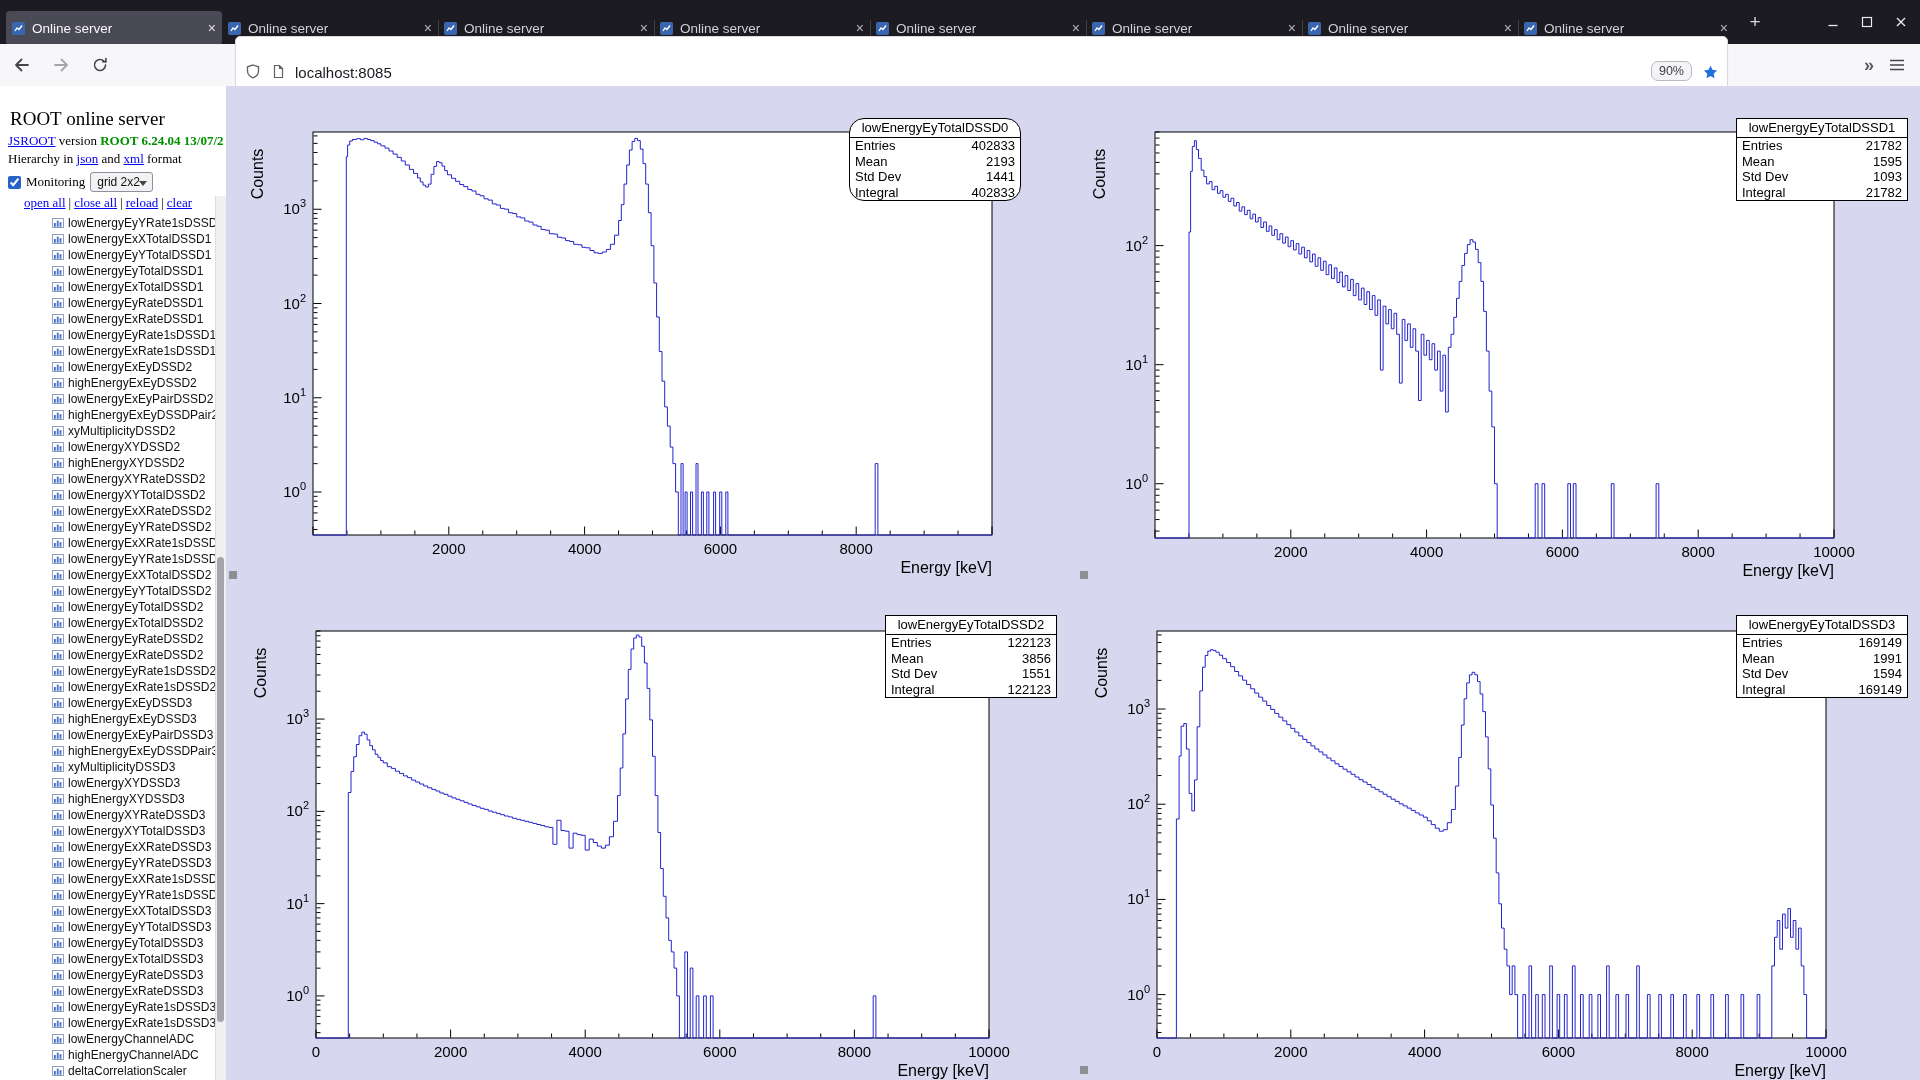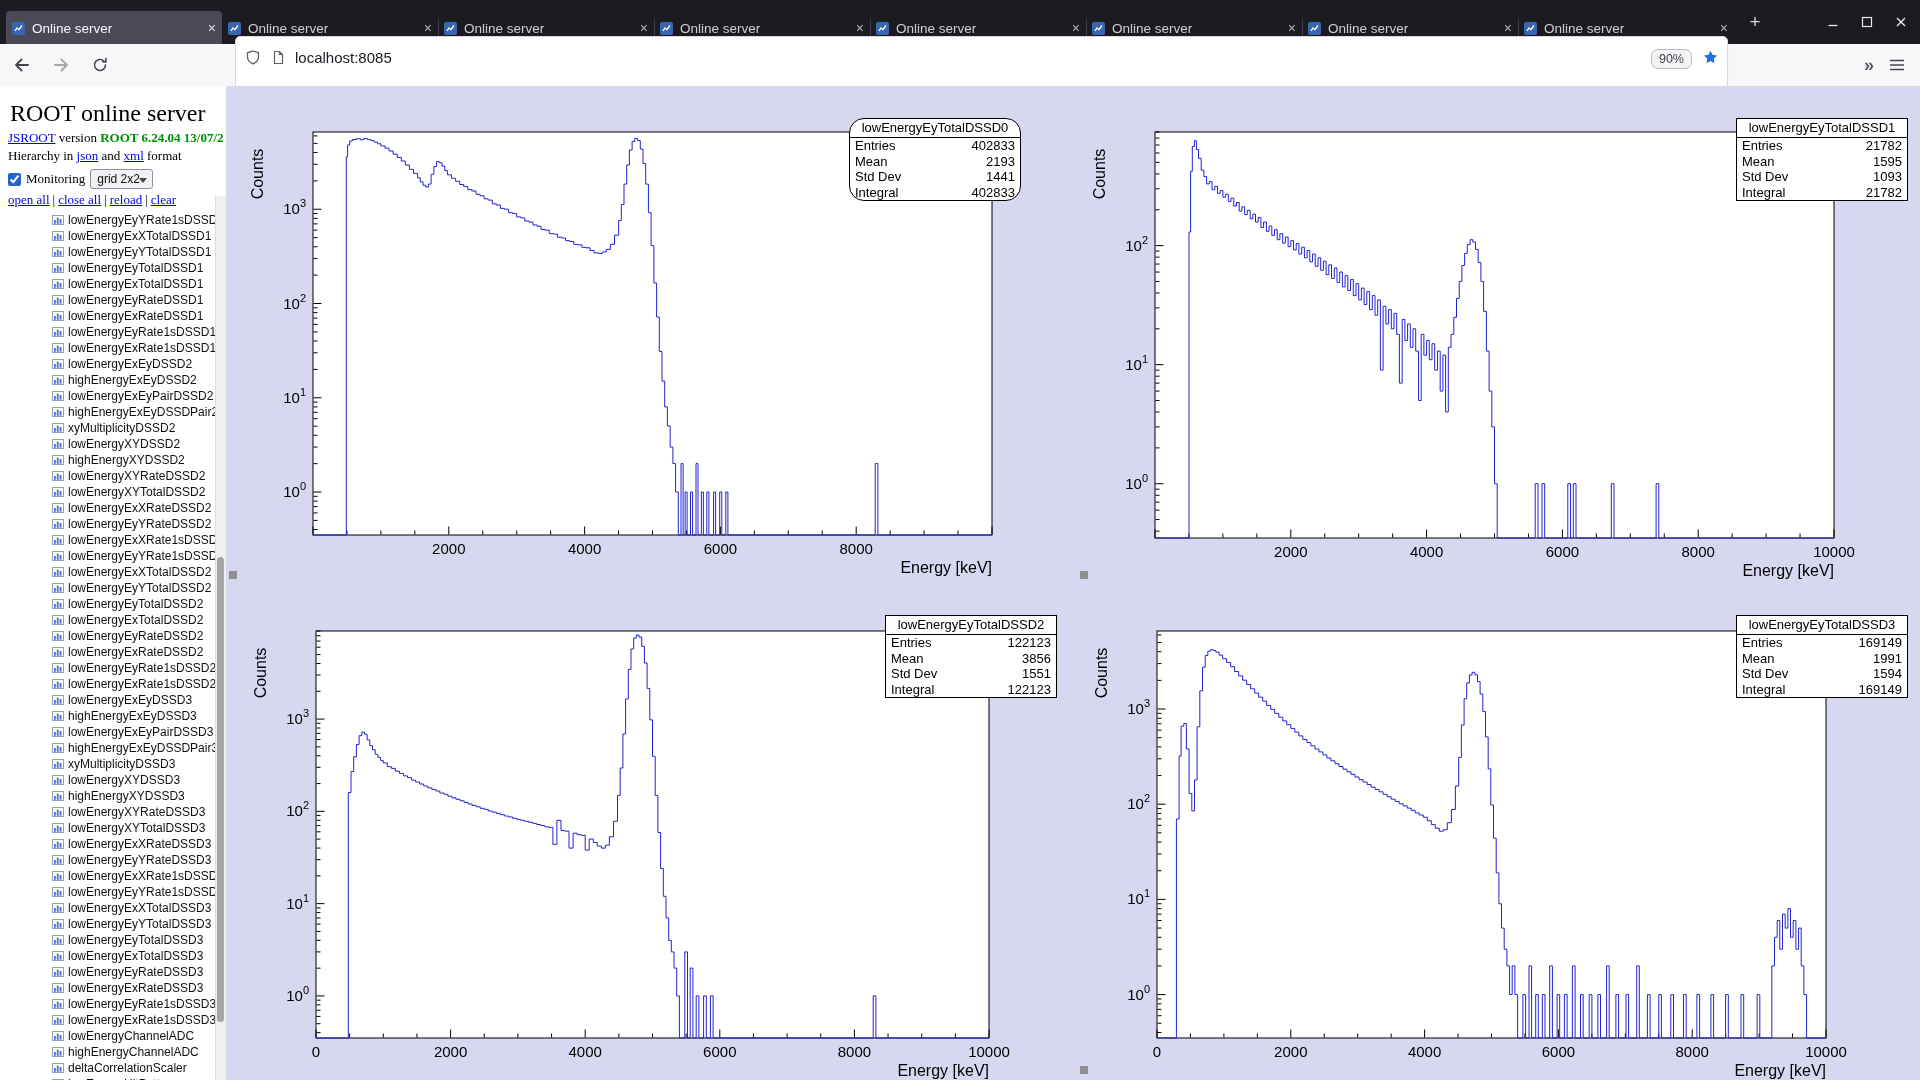--- a/index.html
+++ b/index.html
@@ -15,41 +15,41 @@
   .favicon{display:flex;margin-right:7px;flex:0 0 auto;}
   .tab-title{flex:1;white-space:nowrap;overflow:hidden;}
   .tab-close{margin-left:6px;font-size:14px;color:inherit;opacity:.85;flex:0 0 auto;}
   #newtab{width:30px;height:30px;margin-left:6px;color:#d3d3dc;font-size:19px;display:flex;align-items:center;justify-content:center;border-radius:4px;}
   #wincontrols{margin-left:auto;display:flex;height:44px;margin-right:2px;}
   .winbtn{width:34px;display:flex;align-items:center;justify-content:center;}
   
   #navbar{position:absolute;left:0;top:44px;width:1920px;height:42px;background:#f7f7f9;border-bottom:1px solid #e0e0e4;display:flex;align-items:center;}
   .navbtn{width:34px;height:34px;display:flex;align-items:center;justify-content:center;margin-left:5px;border-radius:4px;}
   .navbtn.dim{opacity:.45;}
-  #urlbar{display:flex;align-items:flex-start;width:1475px;height:32px;margin-left:118px;background:#fff;
+  #urlbar{display:flex;align-items:flex-end;width:1475px;height:32px;margin-left:118px;background:#fff;
     border:1px solid #d9d9de;border-radius:5px;padding:12px 8px;box-shadow:0 1px 2px rgba(0,0,0,.06);}
   #url-text{font-size:15px;color:#1a1a22;margin-left:8px;}
   #urlbar .spacer{flex:1;}
   #zoom-pill{border:1px solid #b9b9c2;border-radius:7px;font-size:12.5px;padding:2px 7px;color:#3f3f48;background:#f4f4f6;}
   #star{margin-left:10px;display:flex;}
   #overflow-btn{margin-left:auto;margin-right:14px;color:#5a5a63;font-size:18px;font-weight:bold;}
   #menu-btn{margin-right:14px;display:flex;}
   
   #content{position:absolute;left:0;top:86px;width:1920px;height:994px;}
   #sidebar{position:absolute;left:0;top:0;width:226px;height:994px;background:#fff;overflow:hidden;padding-left:8px;box-sizing:border-box;}
-  #sb-title{font-family:"Liberation Serif",serif;font-size:24px;margin:14px 0 3px 2px;color:#000;}
+  #sb-title{font-family:"Liberation Serif",serif;font-size:19px;margin:22px 0 3px 2px;color:#000;}
   .sb-line{font-family:"Liberation Serif",serif;font-size:13px;margin:2px 0;white-space:nowrap;color:#000;}
   .sb-line a{color:#0000ee;text-decoration:underline;cursor:pointer;}
   .green{color:#009100;font-weight:bold;}
   #monitor-row{display:flex;align-items:center;gap:5px;margin:5px 0 3px;font-family:"Liberation Serif",serif;font-size:13px;}
   #monitor-row input{width:13px;height:13px;margin:0;accent-color:#2563c9;}
   #grid-select{position:relative;font-family:"Liberation Sans",sans-serif;font-size:12px;padding:2px 12px 2px 6px;
     border:1px solid #8f8f9d;border-radius:3px;background:#f2f2f5;color:#111;}
   .sel-arrow{position:absolute;right:5px;top:8px;width:0;height:0;border-left:4px solid transparent;border-right:4px solid transparent;border-top:5px solid #444;}
-  .links{margin:3px 0 2px;}
+  .links{margin:3px 16px 2px;}
   .sep{margin:0 3px;color:#000;}
   #tree{margin:2px 0 0 44px;margin-top:-4px;padding-top:6px;}
   .titem{display:flex;align-items:center;height:16px;gap:4px;white-space:nowrap;cursor:pointer;}
   .tlabel{font-size:12px;color:#101010;}
   #sb-scroll{position:absolute;right:0;top:110px;bottom:0;width:10px;background:#f0f0f1;border-left:1px solid #ddd;}
   #sb-thumb{position:absolute;left:1px;top:361px;width:7px;height:465px;background:#a4a4ab;border-radius:4px;}
   
   #main{position:absolute;left:226px;top:0;width:1694px;height:994px;background:#d7d7ef;}
   .pad{position:absolute;}
   #pad0{left:7px;top:0;width:851px;height:495px;}

